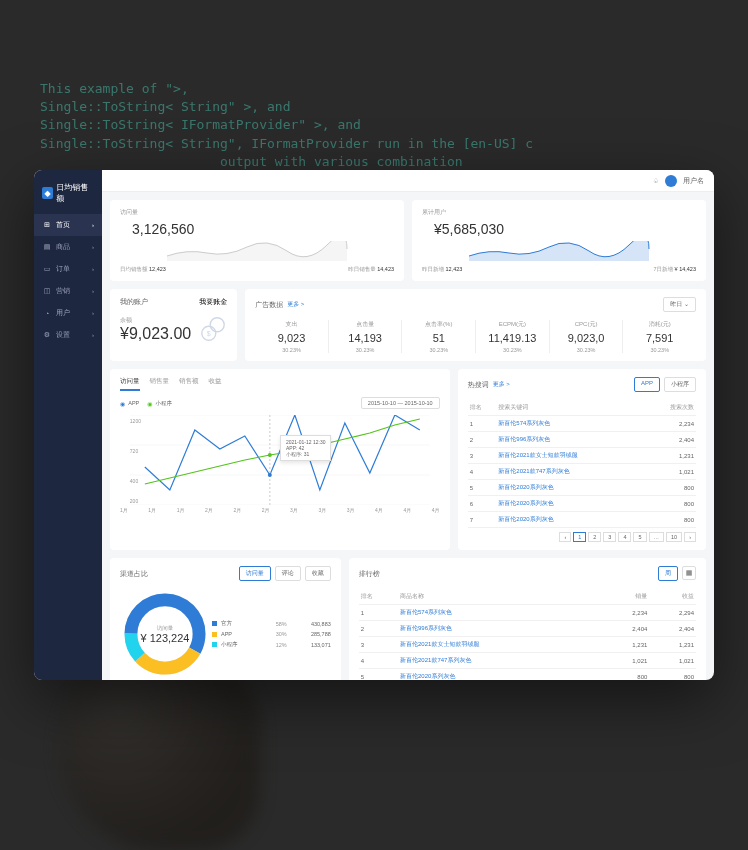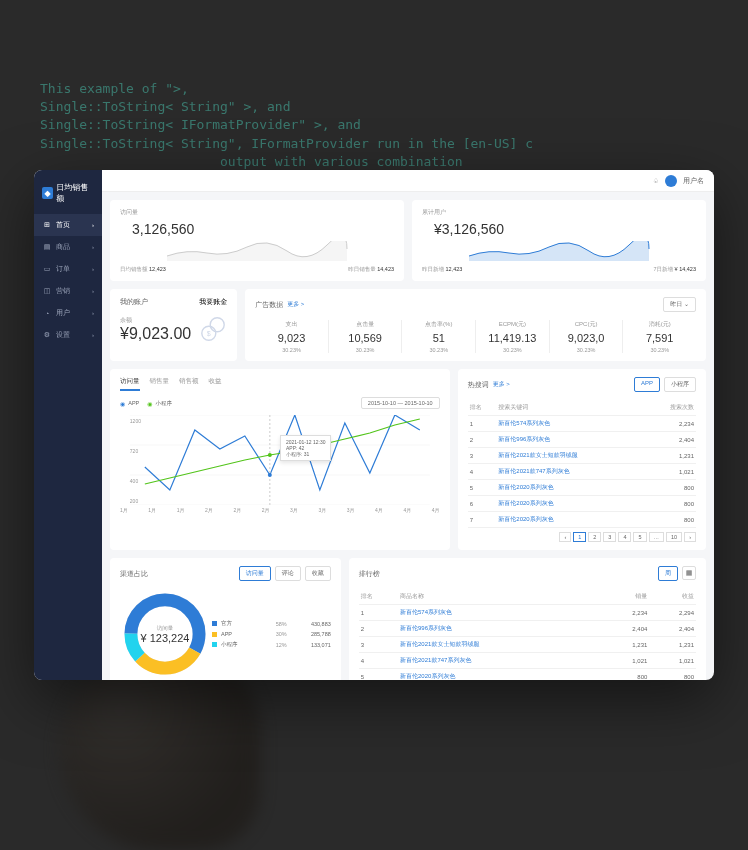--- a/index.html
+++ b/index.html
@@ -133,21 +133,21 @@
   <div class="value">3,126,560</div>
   <svg class="sparkline" viewBox="0 0 180 20">
               <path d="M0,15 Q20,8 40,12 T80,6 T120,10 T160,4 T180,8 L180,20 L0,20 Z" fill="#ccc" opacity="0.2"></path>
               <path d="M0,15 Q20,8 40,12 T80,6 T120,10 T160,4 T180,8" fill="none" stroke="#ccc" stroke-width="1"></path>
             </svg>
   <div class="stat-footer">
               <span>日均销售额 <b>12,423</b></span>
               <span>昨日销售量 <b>14,423</b></span>
             </div></div>
           <div class="card stat-card"><div class="label">累计用户</div>
-  <div class="value">¥3,126,560</div>
+  <div class="value">¥5,685,030</div>
   <svg class="sparkline" viewBox="0 0 180 20">
               <path d="M0,15 Q20,8 40,12 T80,6 T120,10 T160,4 T180,8 L180,20 L0,20 Z" fill="#2e7cd6" opacity="0.2"></path>
               <path d="M0,15 Q20,8 40,12 T80,6 T120,10 T160,4 T180,8" fill="none" stroke="#2e7cd6" stroke-width="1"></path>
             </svg>
   <div class="stat-footer">
               <span>昨日新增 <b>12,423</b></span>
               <span>7日新增 <b>¥ 14,423</b></span>
             </div></div>
         </div>
 
@@ -180,21 +180,21 @@
               </span>
           </div>
           <div class="metrics" id="ad-metrics">
               <div class="metric">
                 <div class="mlabel">支出</div>
                 <div class="mvalue">9,023</div>
                 <div class="mchange">30.23%</div>
               </div>
               <div class="metric">
                 <div class="mlabel">点击量</div>
-                <div class="mvalue">10,569</div>
+                <div class="mvalue">14,193</div>
                 <div class="mchange">30.23%</div>
               </div>
               <div class="metric">
                 <div class="mlabel">点击率(%)</div>
                 <div class="mvalue">51</div>
                 <div class="mchange">30.23%</div>
               </div>
               <div class="metric">
                 <div class="mlabel">ECPM(元)</div>
                 <div class="mvalue">11,419.13</div>

